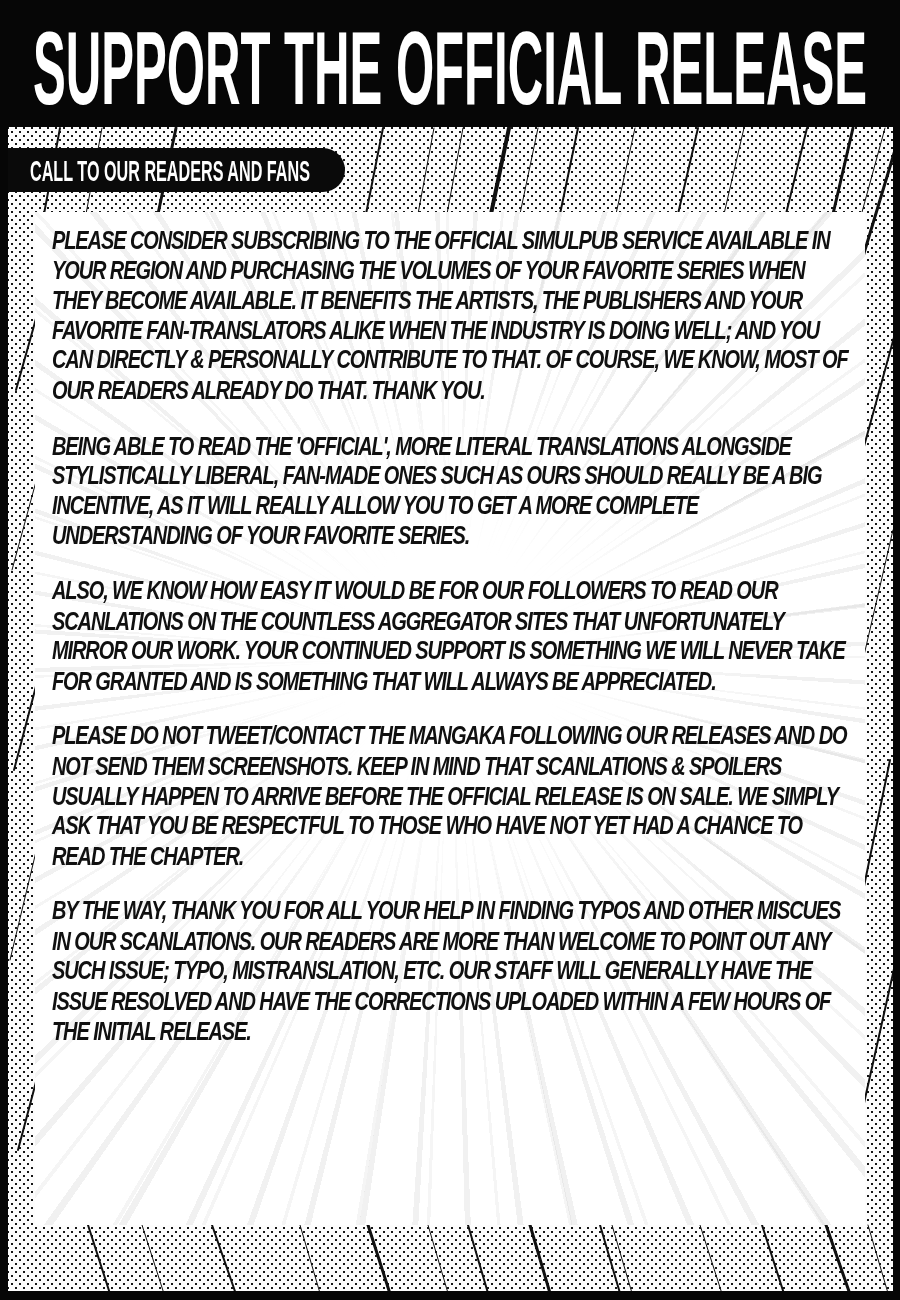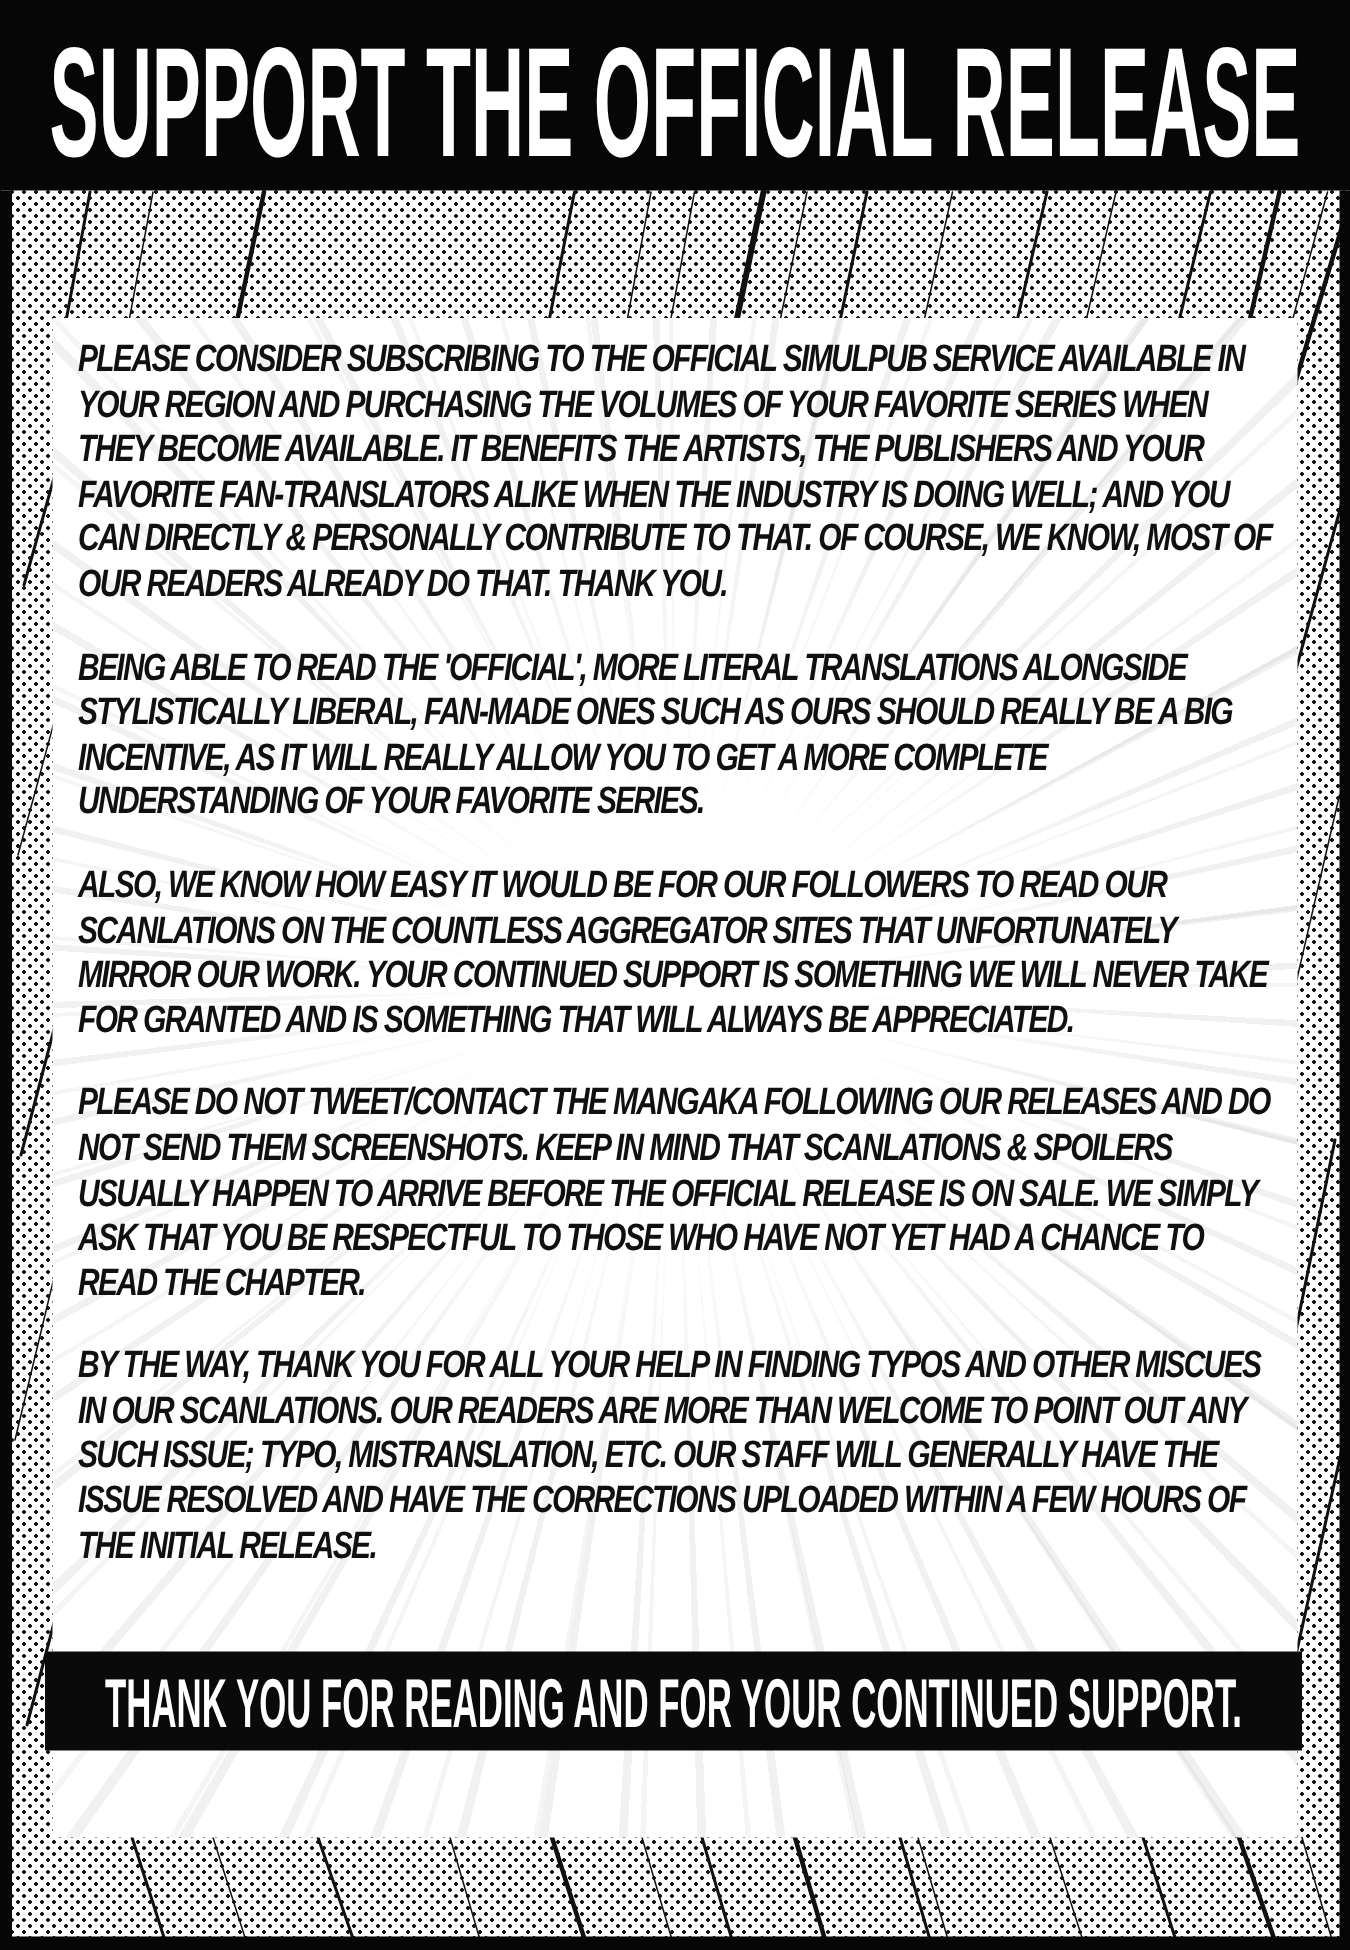--- a/index.html
+++ b/index.html
@@ -118,36 +118,36 @@
       <line x1="868" y1="1225" x2="890" y2="1300" stroke-width="1"></line>
     </g>
   </svg>
 
   <div class="header-bar">
     <svg width="900" height="127" viewBox="0 0 900 127">
       <text x="33" y="104" font-size="104" fill="#ffffff" textLength="834" lengthAdjust="spacingAndGlyphs">SUPPORT THE OFFICIAL RELEASE</text>
     </svg>
   </div>
 
+  <div class="banner-pill">
+    <svg width="345" height="44" viewBox="0 0 345 44">
+      <text x="30" y="33" font-size="30" fill="#ffffff" textLength="280" lengthAdjust="spacingAndGlyphs">CALL TO OUR READERS AND FANS</text>
+    </svg>
+  </div>
 
   <div class="content-panel">
     <div class="burst"></div>
     <div class="content-text">
       <p>PLEASE CONSIDER SUBSCRIBING TO THE OFFICIAL SIMULPUB SERVICE AVAILABLE IN YOUR REGION AND PURCHASING THE VOLUMES OF YOUR FAVORITE SERIES WHEN THEY BECOME AVAILABLE. IT BENEFITS THE ARTISTS, THE PUBLISHERS AND YOUR FAVORITE FAN-TRANSLATORS ALIKE WHEN THE INDUSTRY IS DOING WELL; AND YOU CAN DIRECTLY &amp; PERSONALLY CONTRIBUTE TO THAT. OF COURSE, WE KNOW, MOST OF OUR READERS ALREADY DO THAT. THANK YOU.</p>
       <p>BEING ABLE TO READ THE 'OFFICIAL', MORE LITERAL TRANSLATIONS ALONGSIDE STYLISTICALLY LIBERAL, FAN-MADE ONES SUCH AS OURS SHOULD REALLY BE A BIG INCENTIVE, AS IT WILL REALLY ALLOW YOU TO GET A MORE COMPLETE UNDERSTANDING OF YOUR FAVORITE SERIES.</p>
       <p>ALSO, WE KNOW HOW EASY IT WOULD BE FOR OUR FOLLOWERS TO READ OUR SCANLATIONS ON THE COUNTLESS AGGREGATOR SITES THAT UNFORTUNATELY MIRROR OUR WORK. YOUR CONTINUED SUPPORT IS SOMETHING WE WILL NEVER TAKE FOR GRANTED AND IS SOMETHING THAT WILL ALWAYS BE APPRECIATED.</p>
       <p>PLEASE DO NOT TWEET/CONTACT THE MANGAKA FOLLOWING OUR RELEASES AND DO NOT SEND THEM SCREENSHOTS. KEEP IN MIND THAT SCANLATIONS &amp; SPOILERS USUALLY HAPPEN TO ARRIVE BEFORE THE OFFICIAL RELEASE IS ON SALE. WE SIMPLY ASK THAT YOU BE RESPECTFUL TO THOSE WHO HAVE NOT YET HAD A CHANCE TO READ THE CHAPTER.</p>
       <p>BY THE WAY, THANK YOU FOR ALL YOUR HELP IN FINDING TYPOS AND OTHER MISCUES IN OUR SCANLATIONS. OUR READERS ARE MORE THAN WELCOME TO POINT OUT ANY SUCH ISSUE; TYPO, MISTRANSLATION, ETC. OUR STAFF WILL GENERALLY HAVE THE ISSUE RESOLVED AND HAVE THE CORRECTIONS UPLOADED WITHIN A FEW HOURS OF THE INITIAL RELEASE.</p>
     </div>
   </div>
 
-  <div class="thanks-bar">
-    <svg width="838" height="66" viewBox="0 0 838 66">
-      <text x="419" y="50" font-size="46" fill="#ffffff" text-anchor="middle" textLength="758" lengthAdjust="spacingAndGlyphs">THANK YOU FOR READING AND FOR YOUR CONTINUED SUPPORT.</text>
-    </svg>
-  </div>
 
 
   <div class="edge-left"></div>
   <div class="edge-right"></div>
   <div class="edge-bottom"></div>
 
 </div>
 
 </body></html>

